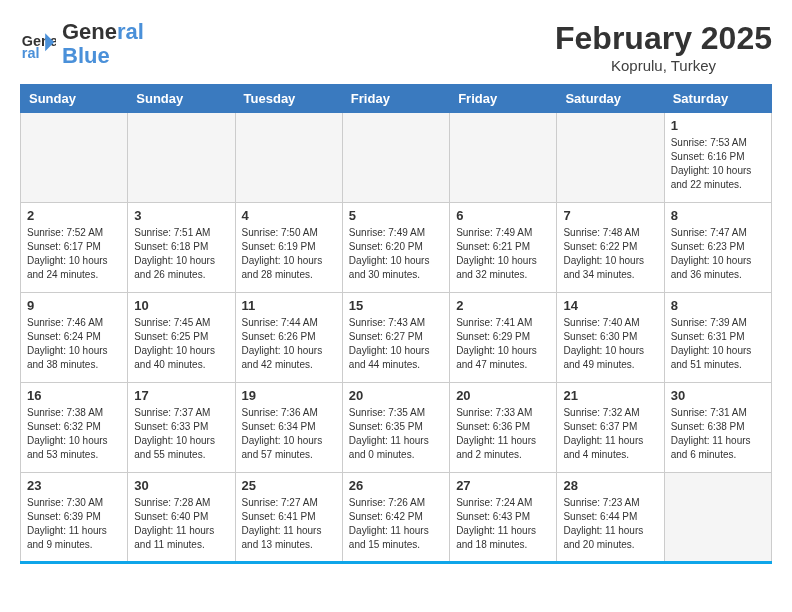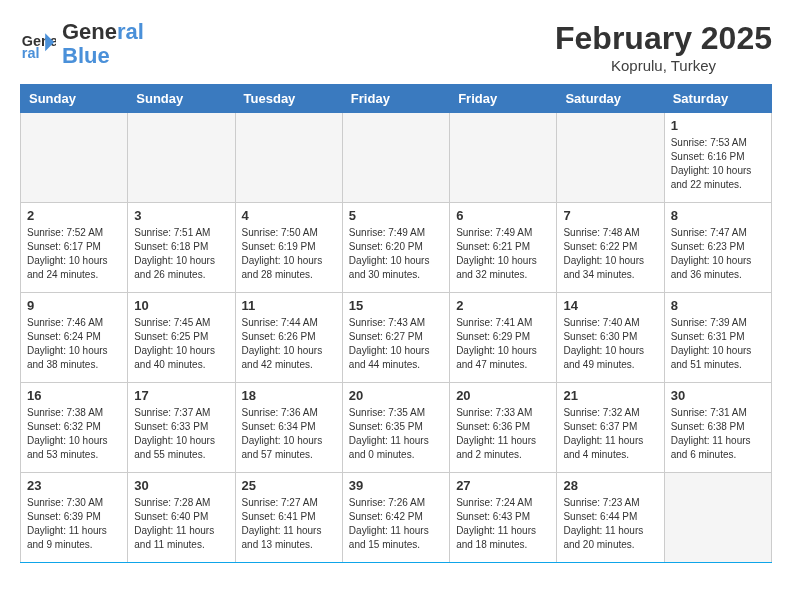--- a/index.html
+++ b/index.html
@@ -78,21 +78,21 @@
       color: #333;
       display: block;
       margin-bottom: 3px;
     }
     .day-info {
       font-size: 10px;
       color: #333;
       line-height: 1.4;
     }
     tr:last-child td {
-      border-bottom: 1px solid #0ea5e9;
+      border-bottom: 3px solid #0ea5e9;
       margin-top: 22px;
     }
   </style>
 </head>
 <body>
 
 <div class="header">
   <div class="logo">
     <svg class="logo-icon" viewBox="0 0 40 40">
       <text x="2" y="22" font-size="16" font-weight="bold" fill="#333">Gene</text>
@@ -199,21 +199,21 @@
       <tr>
         <td>
           <span class="day-number">16</span>
           <div class="day-info">Sunrise: 7:38 AM<br>Sunset: 6:32 PM<br>Daylight: 10 hours and 53 minutes.</div>
         </td>
         <td>
           <span class="day-number">17</span>
           <div class="day-info">Sunrise: 7:37 AM<br>Sunset: 6:33 PM<br>Daylight: 10 hours and 55 minutes.</div>
         </td>
         <td>
-          <span class="day-number">18</span>
+          <span class="day-number">19</span>
           <div class="day-info">Sunrise: 7:36 AM<br>Sunset: 6:34 PM<br>Daylight: 10 hours and 57 minutes.</div>
         </td>
         <td>
           <span class="day-number">20</span>
           <div class="day-info">Sunrise: 7:35 AM<br>Sunset: 6:35 PM<br>Daylight: 11 hours and 0 minutes.</div>
         </td>
         <td>
           <span class="day-number">20</span>
           <div class="day-info">Sunrise: 7:33 AM<br>Sunset: 6:36 PM<br>Daylight: 11 hours and 2 minutes.</div>
         </td>
@@ -233,21 +233,21 @@
         </td>
         <td>
           <span class="day-number">30</span>
           <div class="day-info">Sunrise: 7:28 AM<br>Sunset: 6:40 PM<br>Daylight: 11 hours and 11 minutes.</div>
         </td>
         <td>
           <span class="day-number">25</span>
           <div class="day-info">Sunrise: 7:27 AM<br>Sunset: 6:41 PM<br>Daylight: 11 hours and 13 minutes.</div>
         </td>
         <td>
-          <span class="day-number">39</span>
+          <span class="day-number">26</span>
           <div class="day-info">Sunrise: 7:26 AM<br>Sunset: 6:42 PM<br>Daylight: 11 hours and 15 minutes.</div>
         </td>
         <td>
           <span class="day-number">27</span>
           <div class="day-info">Sunrise: 7:24 AM<br>Sunset: 6:43 PM<br>Daylight: 11 hours and 18 minutes.</div>
         </td>
         <td>
           <span class="day-number">28</span>
           <div class="day-info">Sunrise: 7:23 AM<br>Sunset: 6:44 PM<br>Daylight: 11 hours and 20 minutes.</div>
         </td>

